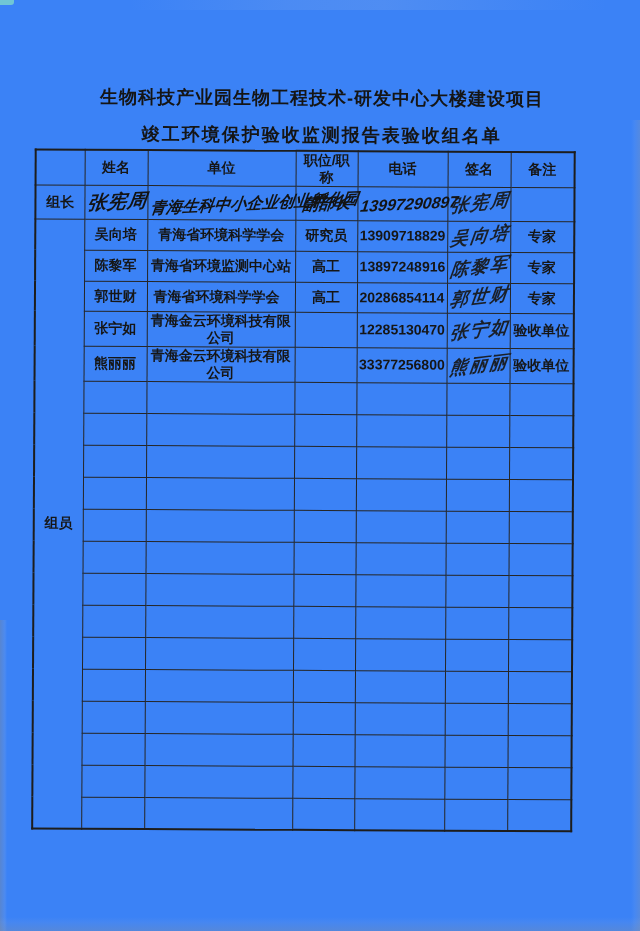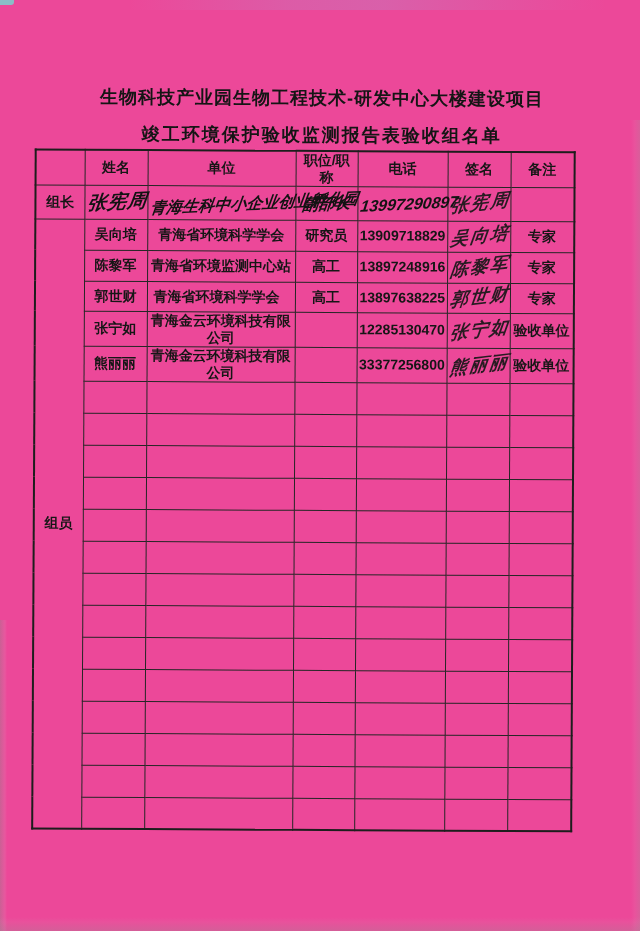--- a/index.html
+++ b/index.html
@@ -2,21 +2,21 @@
 <html><head>
 <meta charset="utf-8">
 <style>
   html,body{margin:0;padding:0;}
   body{
     width:640px;height:931px;overflow:hidden;position:relative;
     background:#f6f6f4;
     font-family:"Liberation Sans","DejaVu Sans",sans-serif;
   }
   .page{
-    position:absolute;inset:0;background:#ec4899;
+    position:absolute;inset:0;background:#3b82f6;
   }
   
   .edge-top{position:absolute;left:0;top:0;width:640px;height:10px;
     background:linear-gradient(90deg,rgba(120,200,210,0) 20%,rgba(150,180,230,.18) 45%,rgba(150,180,230,.22) 60%,rgba(150,180,230,.10) 78%,rgba(150,180,230,0) 95%);}
   .edge-corner{position:absolute;left:0;top:0;width:14px;height:5px;background:#7ad2cf;opacity:.85;border-radius:0 0 3px 0;}
   .edge-left{position:absolute;left:0;top:620px;width:7px;height:311px;
     background:linear-gradient(90deg,rgba(140,140,140,.35),rgba(200,200,200,.12) 70%,rgba(200,200,200,0));}
   .edge-right{position:absolute;right:0;top:120px;width:9px;height:811px;
     background:linear-gradient(270deg,rgba(160,160,160,.25),rgba(200,200,200,.08) 60%,rgba(200,200,200,0));}
   .edge-bottom{position:absolute;left:0;bottom:0;width:640px;height:14px;
@@ -109,21 +109,21 @@
           <td class="unit">青海省环境监测中心站</td>
           <td>高工</td>
           <td class="phone">13897248916</td>
           <td><span class="sig">陈黎军</span></td>
           <td>专家</td>
         </tr>
         <tr style="height:30px">
           <td>郭世财</td>
           <td class="unit" style="text-align:left;padding-left:6px;">青海省环境科学学会</td>
           <td>高工</td>
-          <td class="phone">13897638225</td>
+          <td class="phone">20286854114</td>
           <td><span class="sig">郭世财</span></td>
           <td>专家</td>
         </tr>
         <tr style="height:35px">
           <td>张宁如</td>
           <td class="unit">青海金云环境科技有限公司</td>
           <td></td>
           <td class="phone">12285130470</td>
           <td><span class="sig">张宁如</span></td>
           <td>验收单位</td>

